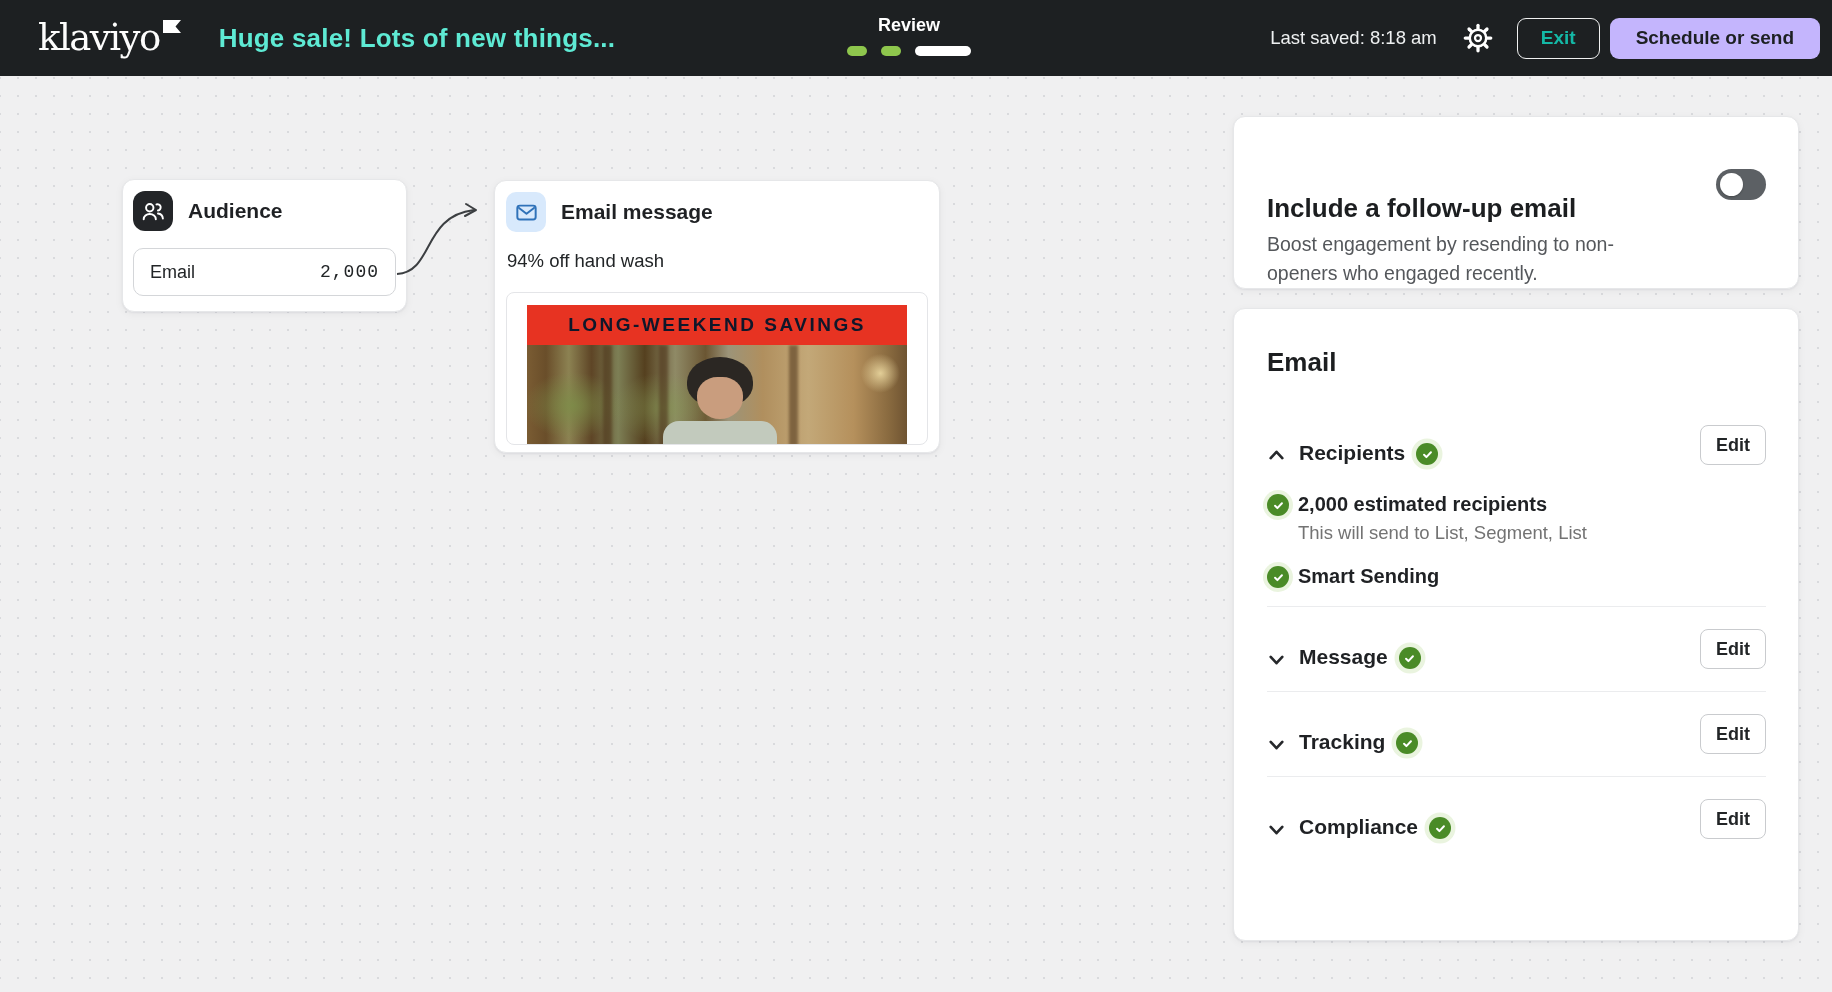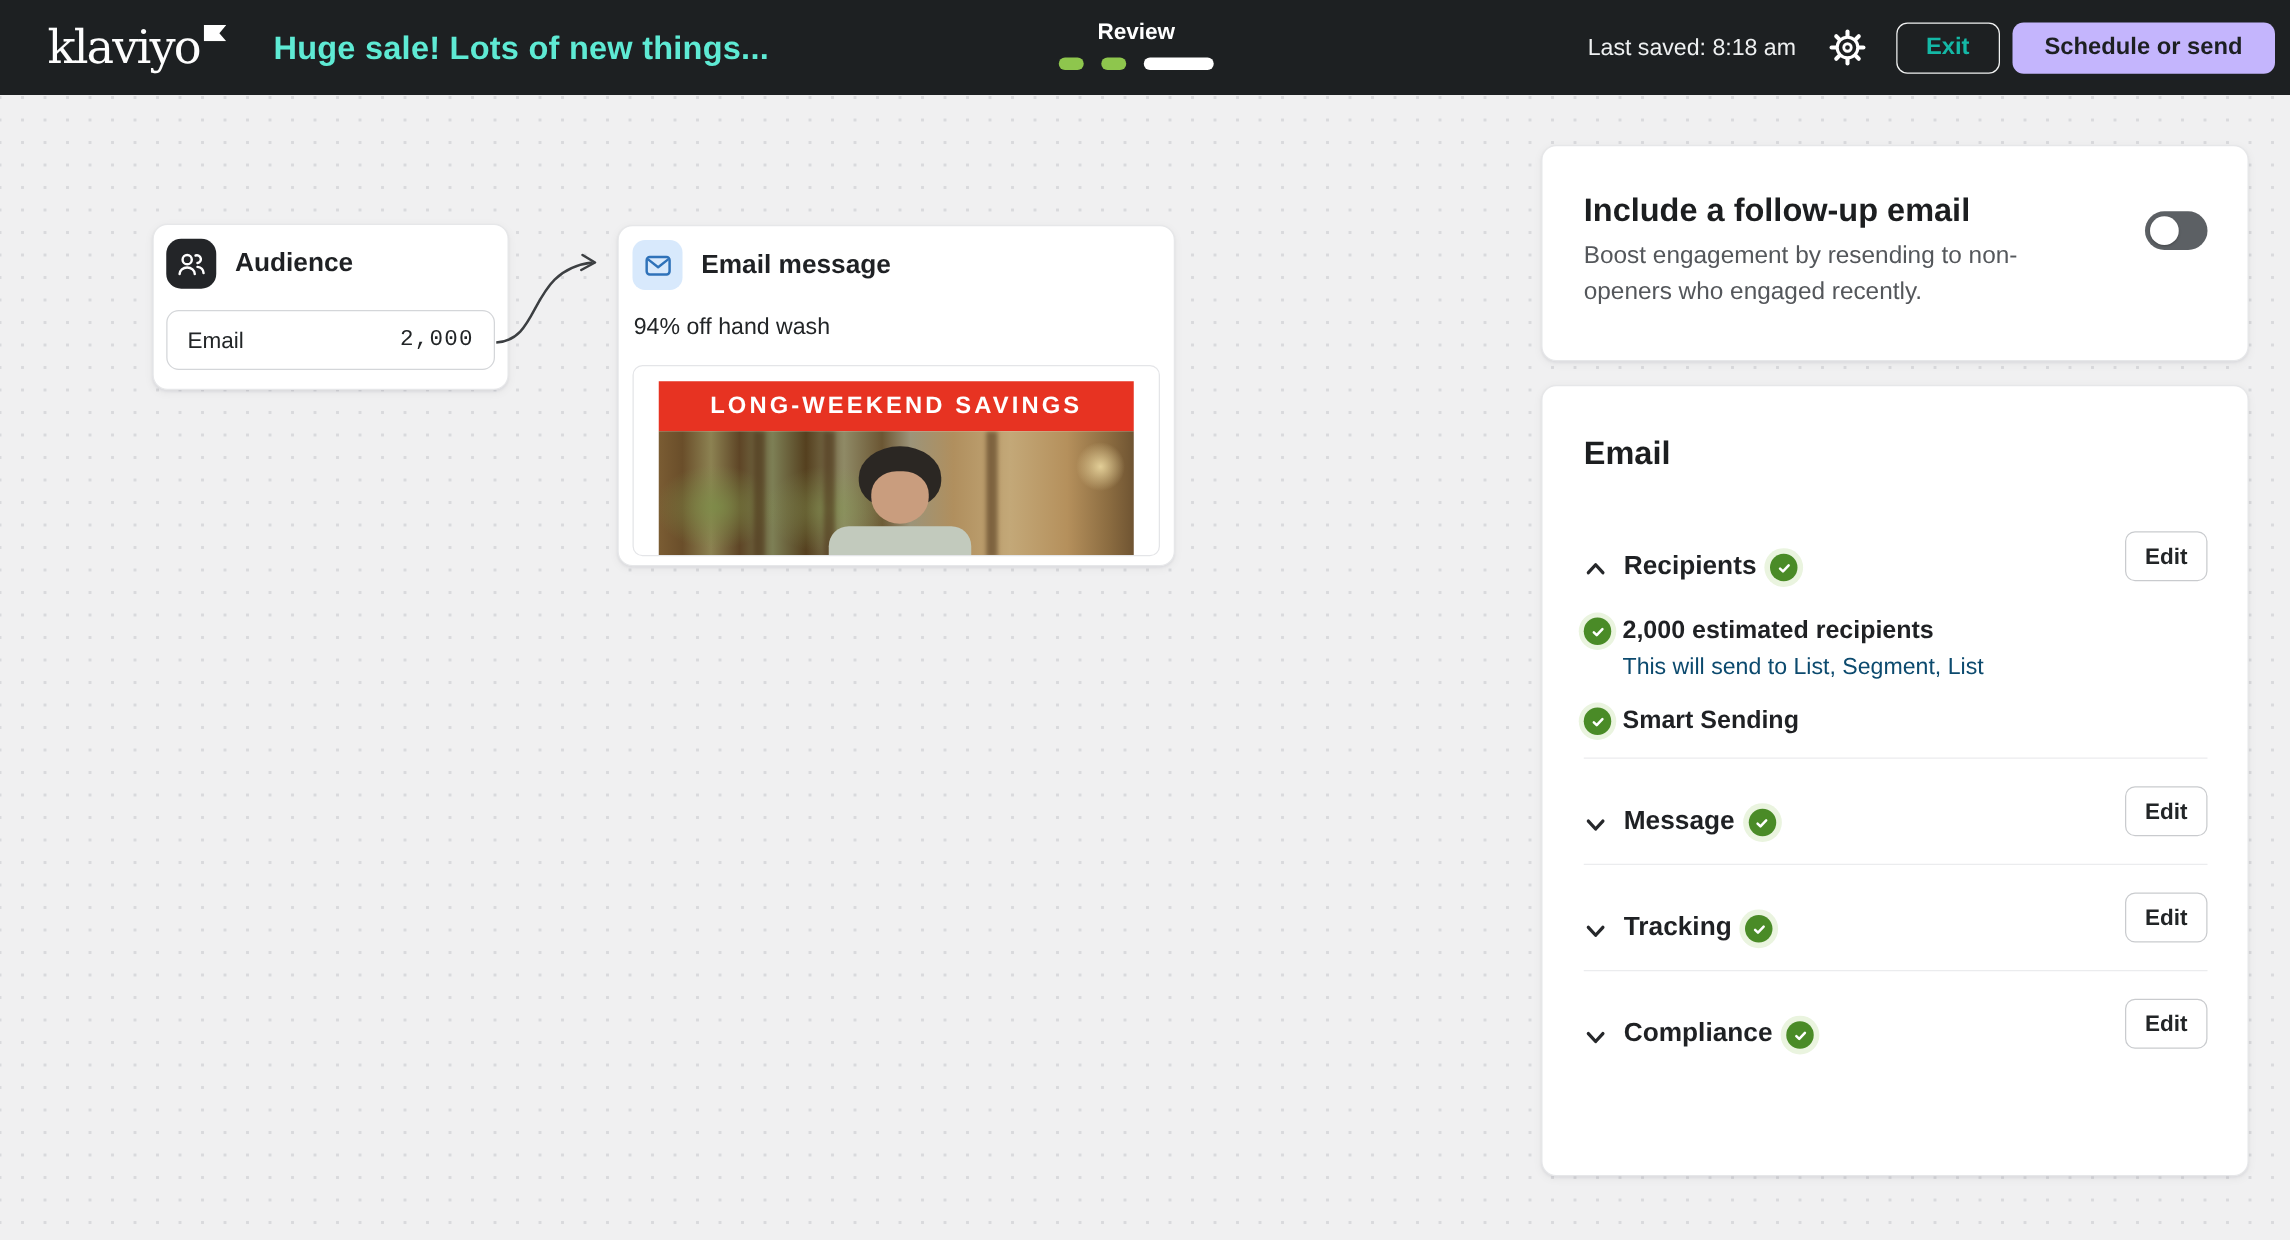--- a/index.html
+++ b/index.html
@@ -71,39 +71,39 @@
   .arrow-svg { position:absolute; left:392px; top:125px; }
 
   
   .email-card { left:494px; top:104px; width:446px; height:273px; padding:11px; }
   .email-subject { margin-top:19px; font-size:18.5px; line-height:20px; color:#222527; padding-left:1px; }
   .email-preview {
     margin-top:21px; height:153px; border:1px solid #e4e5e8; border-radius:8px;
     background:#fff; padding:12px 20px 0 20px; overflow:hidden;
   }
   .preview-banner {
-    height:40px; background:#e73322; color:#ffffff; display:flex; align-items:center; justify-content:center;
+    height:40px; background:#e73322; color:#0f172a; display:flex; align-items:center; justify-content:center;
     font-size:19px; font-weight:700; letter-spacing:2.5px; white-space:nowrap;
   }
   .preview-photo { position:relative; height:101px; overflow:hidden;
     background:
       radial-gradient(ellipse 70px 48px at 12% 60%, rgba(124,142,72,.8), transparent 70%),
       radial-gradient(ellipse 75px 50px at 36% 62%, rgba(133,152,84,.6), transparent 70%),
       radial-gradient(circle 26px at 93% 28%, rgba(235,216,160,.9), transparent 75%),
       linear-gradient(90deg,#7a5c33 0%,#6a4e2a 5%,#8c8252 11%,#5e4526 17%,#7d7f55 24%,#55401f 31%,#8f8a66 39%,#6b5633 47%,#9c9479 53%,#b08f5e 62%,#c3a878 74%,#b5905c 86%,#8a6b40 95%,#6f5432 100%);
   }
   .frame-bar { position:absolute; top:0; bottom:0; width:9px; background:rgba(74,50,24,.55); filter:blur(1.5px); }
   .person-hair { position:absolute; left:160px; top:12px; width:66px; height:50px; background:#2b2723; border-radius:52% 52% 46% 46%; }
   .person-face { position:absolute; left:170px; top:32px; width:46px; height:42px; background:#c99d7e; border-radius:46% 46% 52% 52%; }
   .person-shirt { position:absolute; left:136px; top:76px; width:114px; height:30px; background:#c2cabd; border-radius:16px 16px 0 0; }
 
   
   .fu-card { left:1233px; top:40px; width:566px; height:173px; padding:34px 32px 0 33px; display:flex; }
   .fu-text { width:392px; }
-  .fu-title { font-size:26px; font-weight:700; line-height:34px; color:#1c1e20; }
+  .fu-title { font-size:26px; font-weight:700; line-height:34px; color:#1c1e20;margin-top:40px; }
   .fu-desc { margin-top:5px; font-size:19.5px; line-height:29px; color:#54575b; max-width:356px; }
   .toggle { margin-left:auto; margin-top:18px; width:50px; height:31px; border-radius:16px; background:#5c6064; position:relative; flex:0 0 auto; cursor:pointer; border:none; }
   .toggle-knob { position:absolute; left:4px; top:4px; width:23px; height:23px; border-radius:50%; background:#fff; box-shadow:0 1px 2px rgba(0,0,0,.25); }
 
   .panel-card { left:1233px; top:232px; width:566px; height:633px; padding:36px 32px 0 33px; }
   .panel-heading { font-size:26px; font-weight:700; line-height:34px; color:#1c1e20; }
 
   .sec-row { display:flex; align-items:flex-end; height:40px; }
   .sec-row.first { margin-top:46px; }
   .sec-row.std { margin:22px 0; }
@@ -115,21 +115,21 @@
     border:1.5px solid #c9cbce; border-radius:8px; font-size:18px; font-weight:600; color:#222527;
     font-family:"Liberation Sans","DejaVu Sans",sans-serif; cursor:pointer; }
   .divider { height:1px; background:#ebecee; }
 
   .rcp-items { margin-top:26px; }
   .rcp-item { display:flex; margin-top:16px; }
   .rcp-item:first-child { margin-top:0; }
   .rcp-item .check-badge { margin-left:0; margin-top:3px; box-shadow:0 0 0 4px #eaf4df; }
   .rcp-body { margin-left:9px; }
   .rcp-title { font-size:20px; font-weight:700; line-height:27px; color:#1f2124; }
-  .rcp-sub { font-size:18.5px; line-height:29px; color:#0c4a6e; }
+  .rcp-sub { font-size:18.5px; line-height:29px; color:#737373; }
   .rcp-para { font-size:18.5px; line-height:26.5px; color:#3b3e42; max-width:472px; }
   .main-divider { margin-top:16px; }
 </style>
 </head>
 <body>
 
 <div class="topbar">
   <div class="logo">
     <span class="logo-text">klaviyo</span>
     <svg class="logo-flag" width="18" height="13" viewBox="0 0 18 13">

